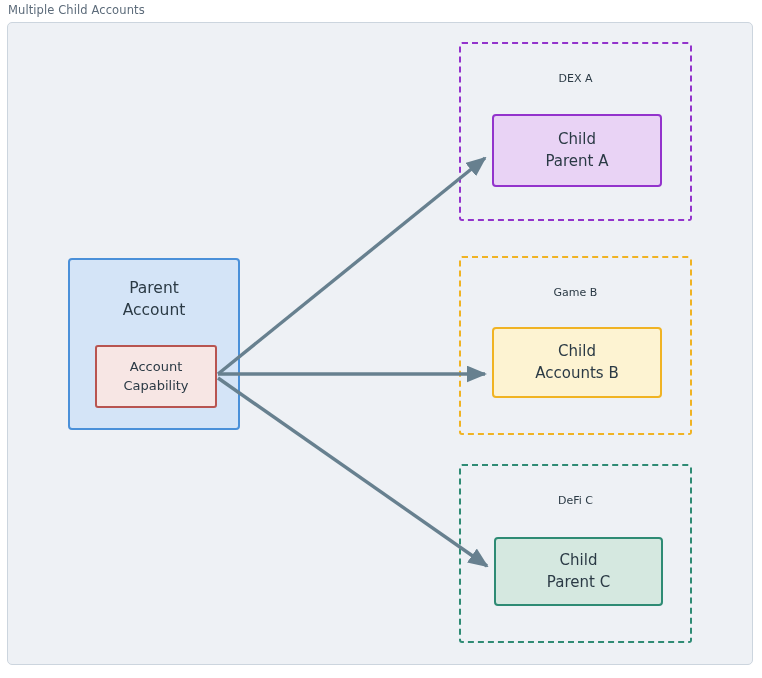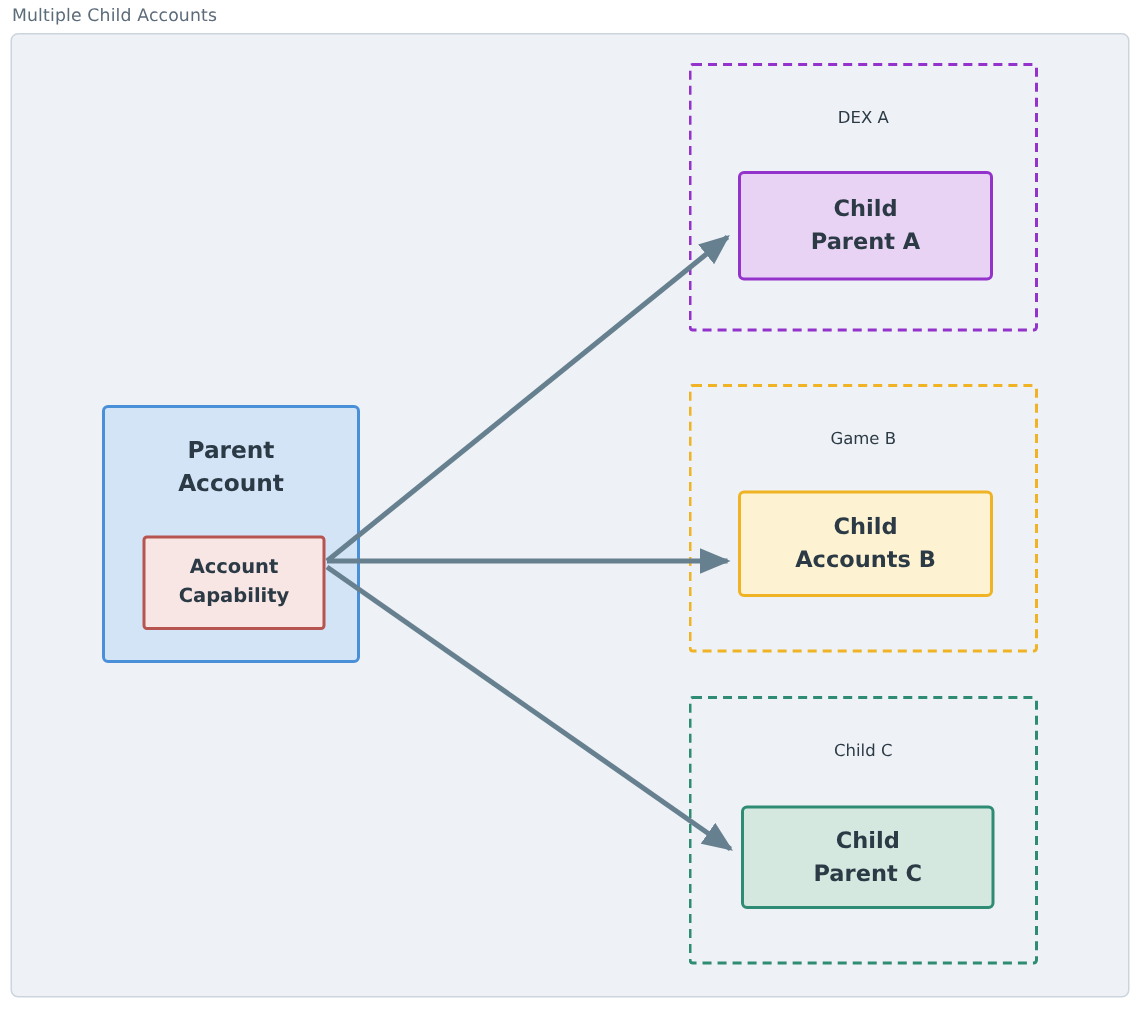--- a/index.html
+++ b/index.html
@@ -54,36 +54,34 @@
     border-radius: 4px;
     display: flex;
     flex-direction: column;
     align-items: center;
     justify-content: center;
     text-align: center;
     color: #2b3a45;
     line-height: 1.45;
     font-size: 15px;
     z-index: 3;
-    font-weight: bold;
   }
   .node .line { display: block; white-space: nowrap; }
 
   
   .parent-account {
     left: 68px;
     top: 258px;
     width: 172px;
     height: 172px;
     background: #d4e4f7;
     border: 2px solid #4a90d9;
     justify-content: flex-start;
     padding-top: 17px;
     font-size: 15.5px;
-    margin-top: 12px;
   }
 
   
   .account-capability {
     left: 25px;
     top: 85px;
     width: 122px;
     height: 63px;
     background: #f7e6e4;
     border: 2px solid #b85450;
@@ -183,20 +181,20 @@
 
   <div class="group group-defi-b">
     <div class="group-label">Game B</div>
   </div>
   <div class="node child-b">
     <span class="line">Child</span>
     <span class="line">Accounts B</span>
   </div>
 
   <div class="group group-game-c">
-    <div class="group-label">Child C</div>
+    <div class="group-label">DeFi C</div>
   </div>
   <div class="node child-c">
     <span class="line">Child</span>
     <span class="line">Parent C</span>
   </div>
 
 </div>
 
 </body></html>

